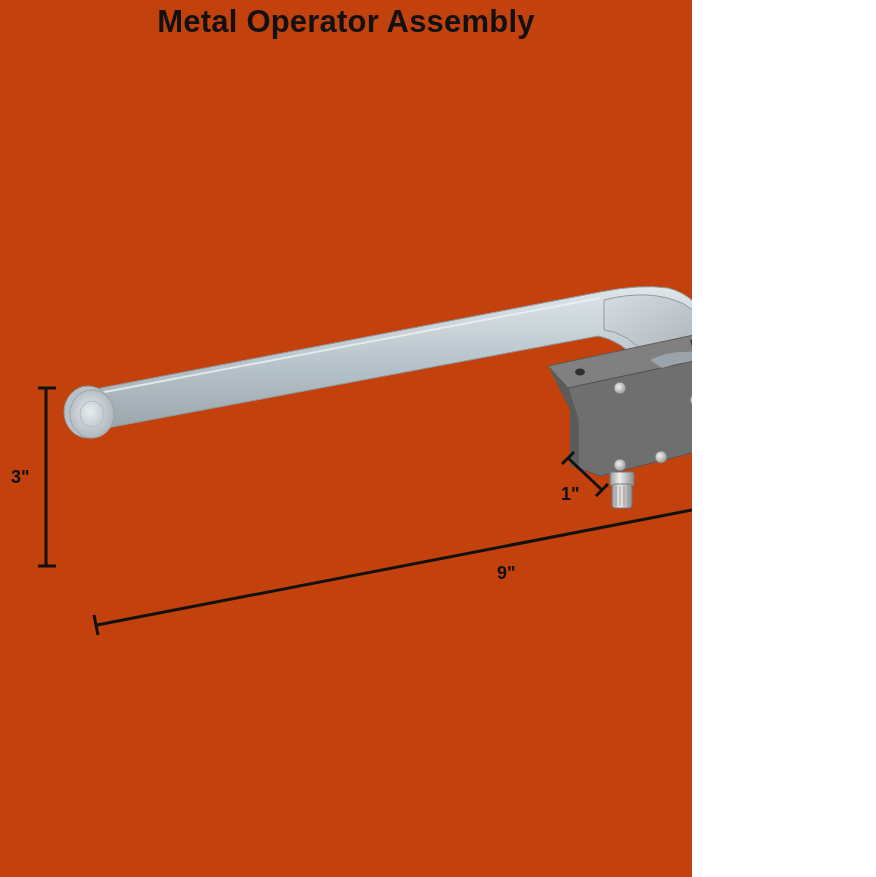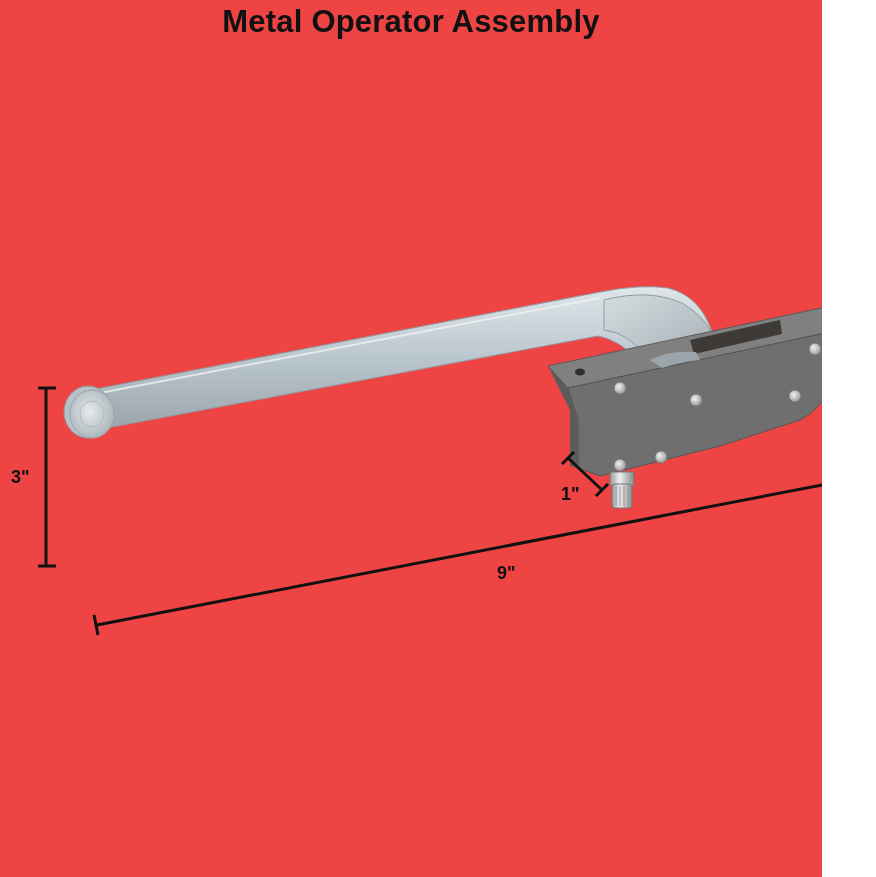--- a/index.html
+++ b/index.html
@@ -1,16 +1,16 @@
 <!DOCTYPE html>
 <html><head>
   <meta charset="utf-8">
   <style>
     html, body { margin: 0; padding: 0; background: #ffffff; }
-    .canvas { position: relative; width: 822px; height: 877px; background: #ef4444; overflow: hidden; }
+    .canvas { position: relative; width: 692px; height: 877px; background: #c2410c; overflow: hidden; }
     .title {
       position: absolute; left: 0; right: 0; top: 4px; text-align: center;
       font-family: "Liberation Sans", sans-serif; font-weight: bold; font-size: 31px; color: #111111;
       letter-spacing: 0.2px;
     }
     .dim-label {
       position: absolute; font-family: "Liberation Sans", sans-serif; font-weight: bold;
       font-size: 18px; color: #111111;
     }
     svg.art { position: absolute; left: 0; top: 0; }

